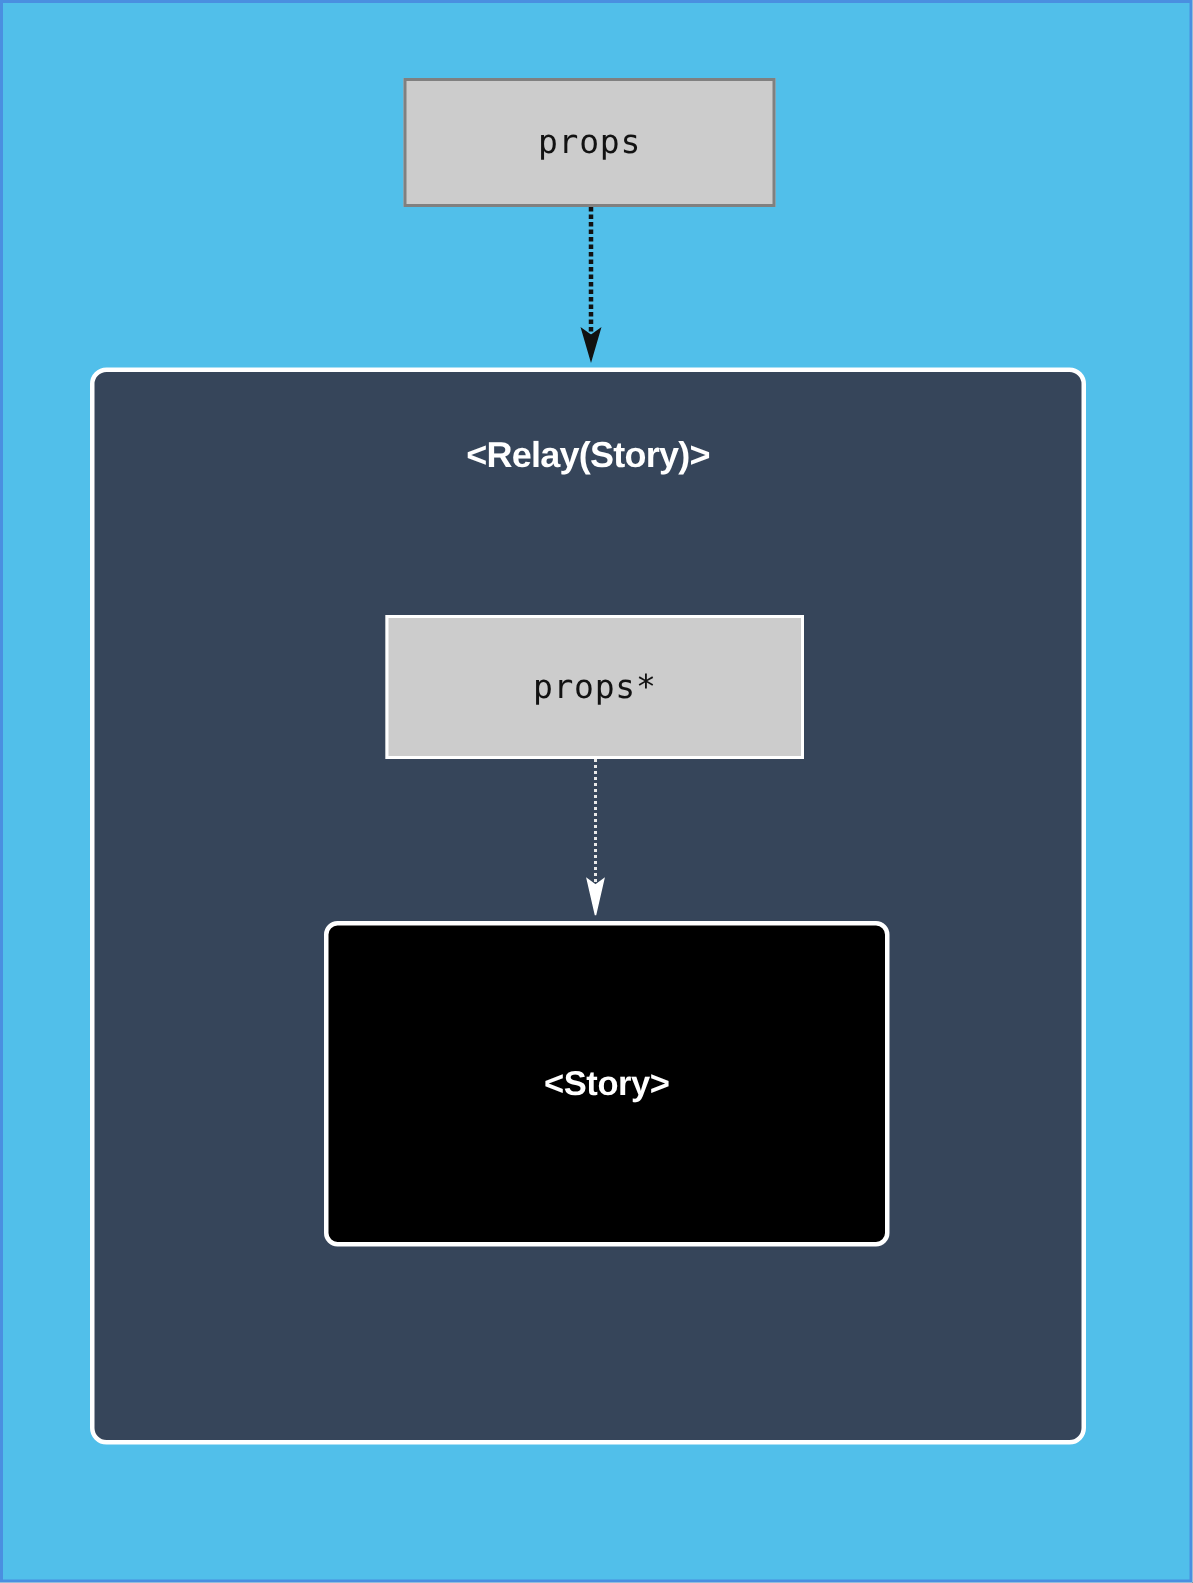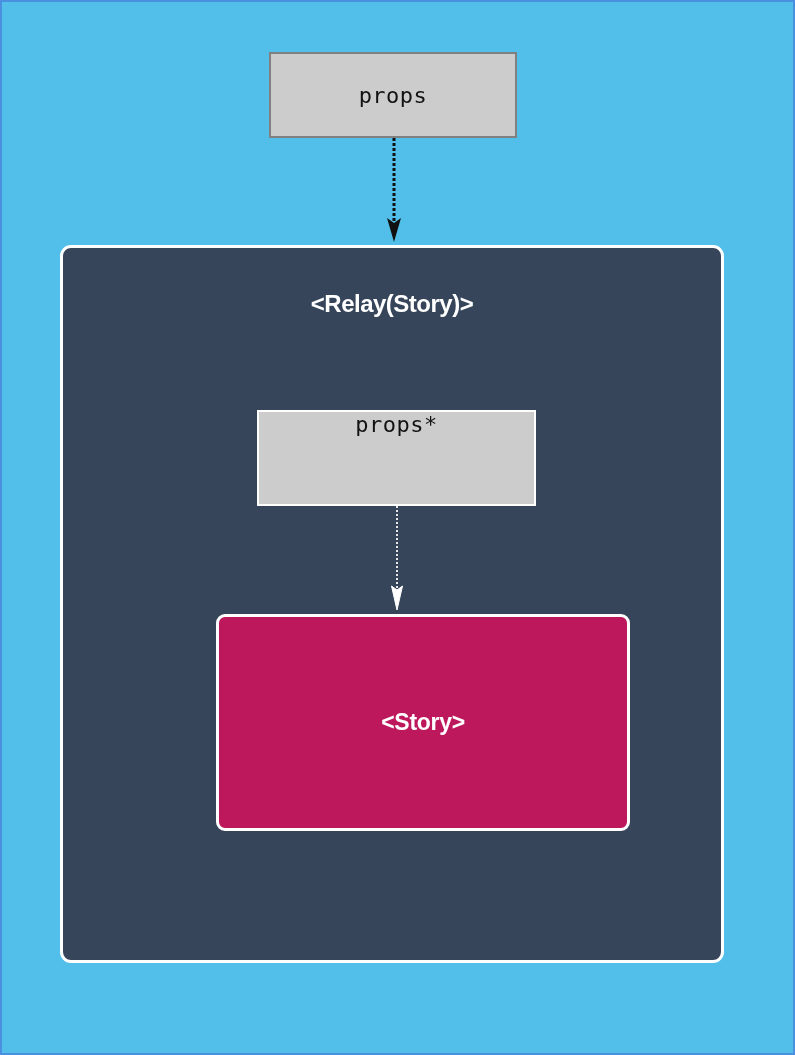--- a/index.html
+++ b/index.html
@@ -82,41 +82,41 @@
   .props-box-inner {
     position: absolute;
     left: 194px;
     top: 162px;
     width: 279px;
     height: 96px;
     background: #cccccc;
     border: 2px solid #ffffff;
     box-sizing: border-box;
     display: flex;
-    align-items: flex-start;
+    align-items: center;
     justify-content: center;
   }
 
   
   .arrow-white {
     position: absolute;
     left: 323px;
     top: 258px;
     width: 22px;
     height: 106px;
   }
 
   
   .story-box {
     position: absolute;
     left: 153px;
     top: 366px;
-    width: 414px;
+    width: 377px;
     height: 217px;
-    background: #be185d;
+    background: #000000;
     border: 3px solid #ffffff;
     border-radius: 9px;
     box-sizing: border-box;
     display: flex;
     align-items: center;
     justify-content: center;
   }
   .story-label {
     color: #ffffff;
     font-size: 23px;

